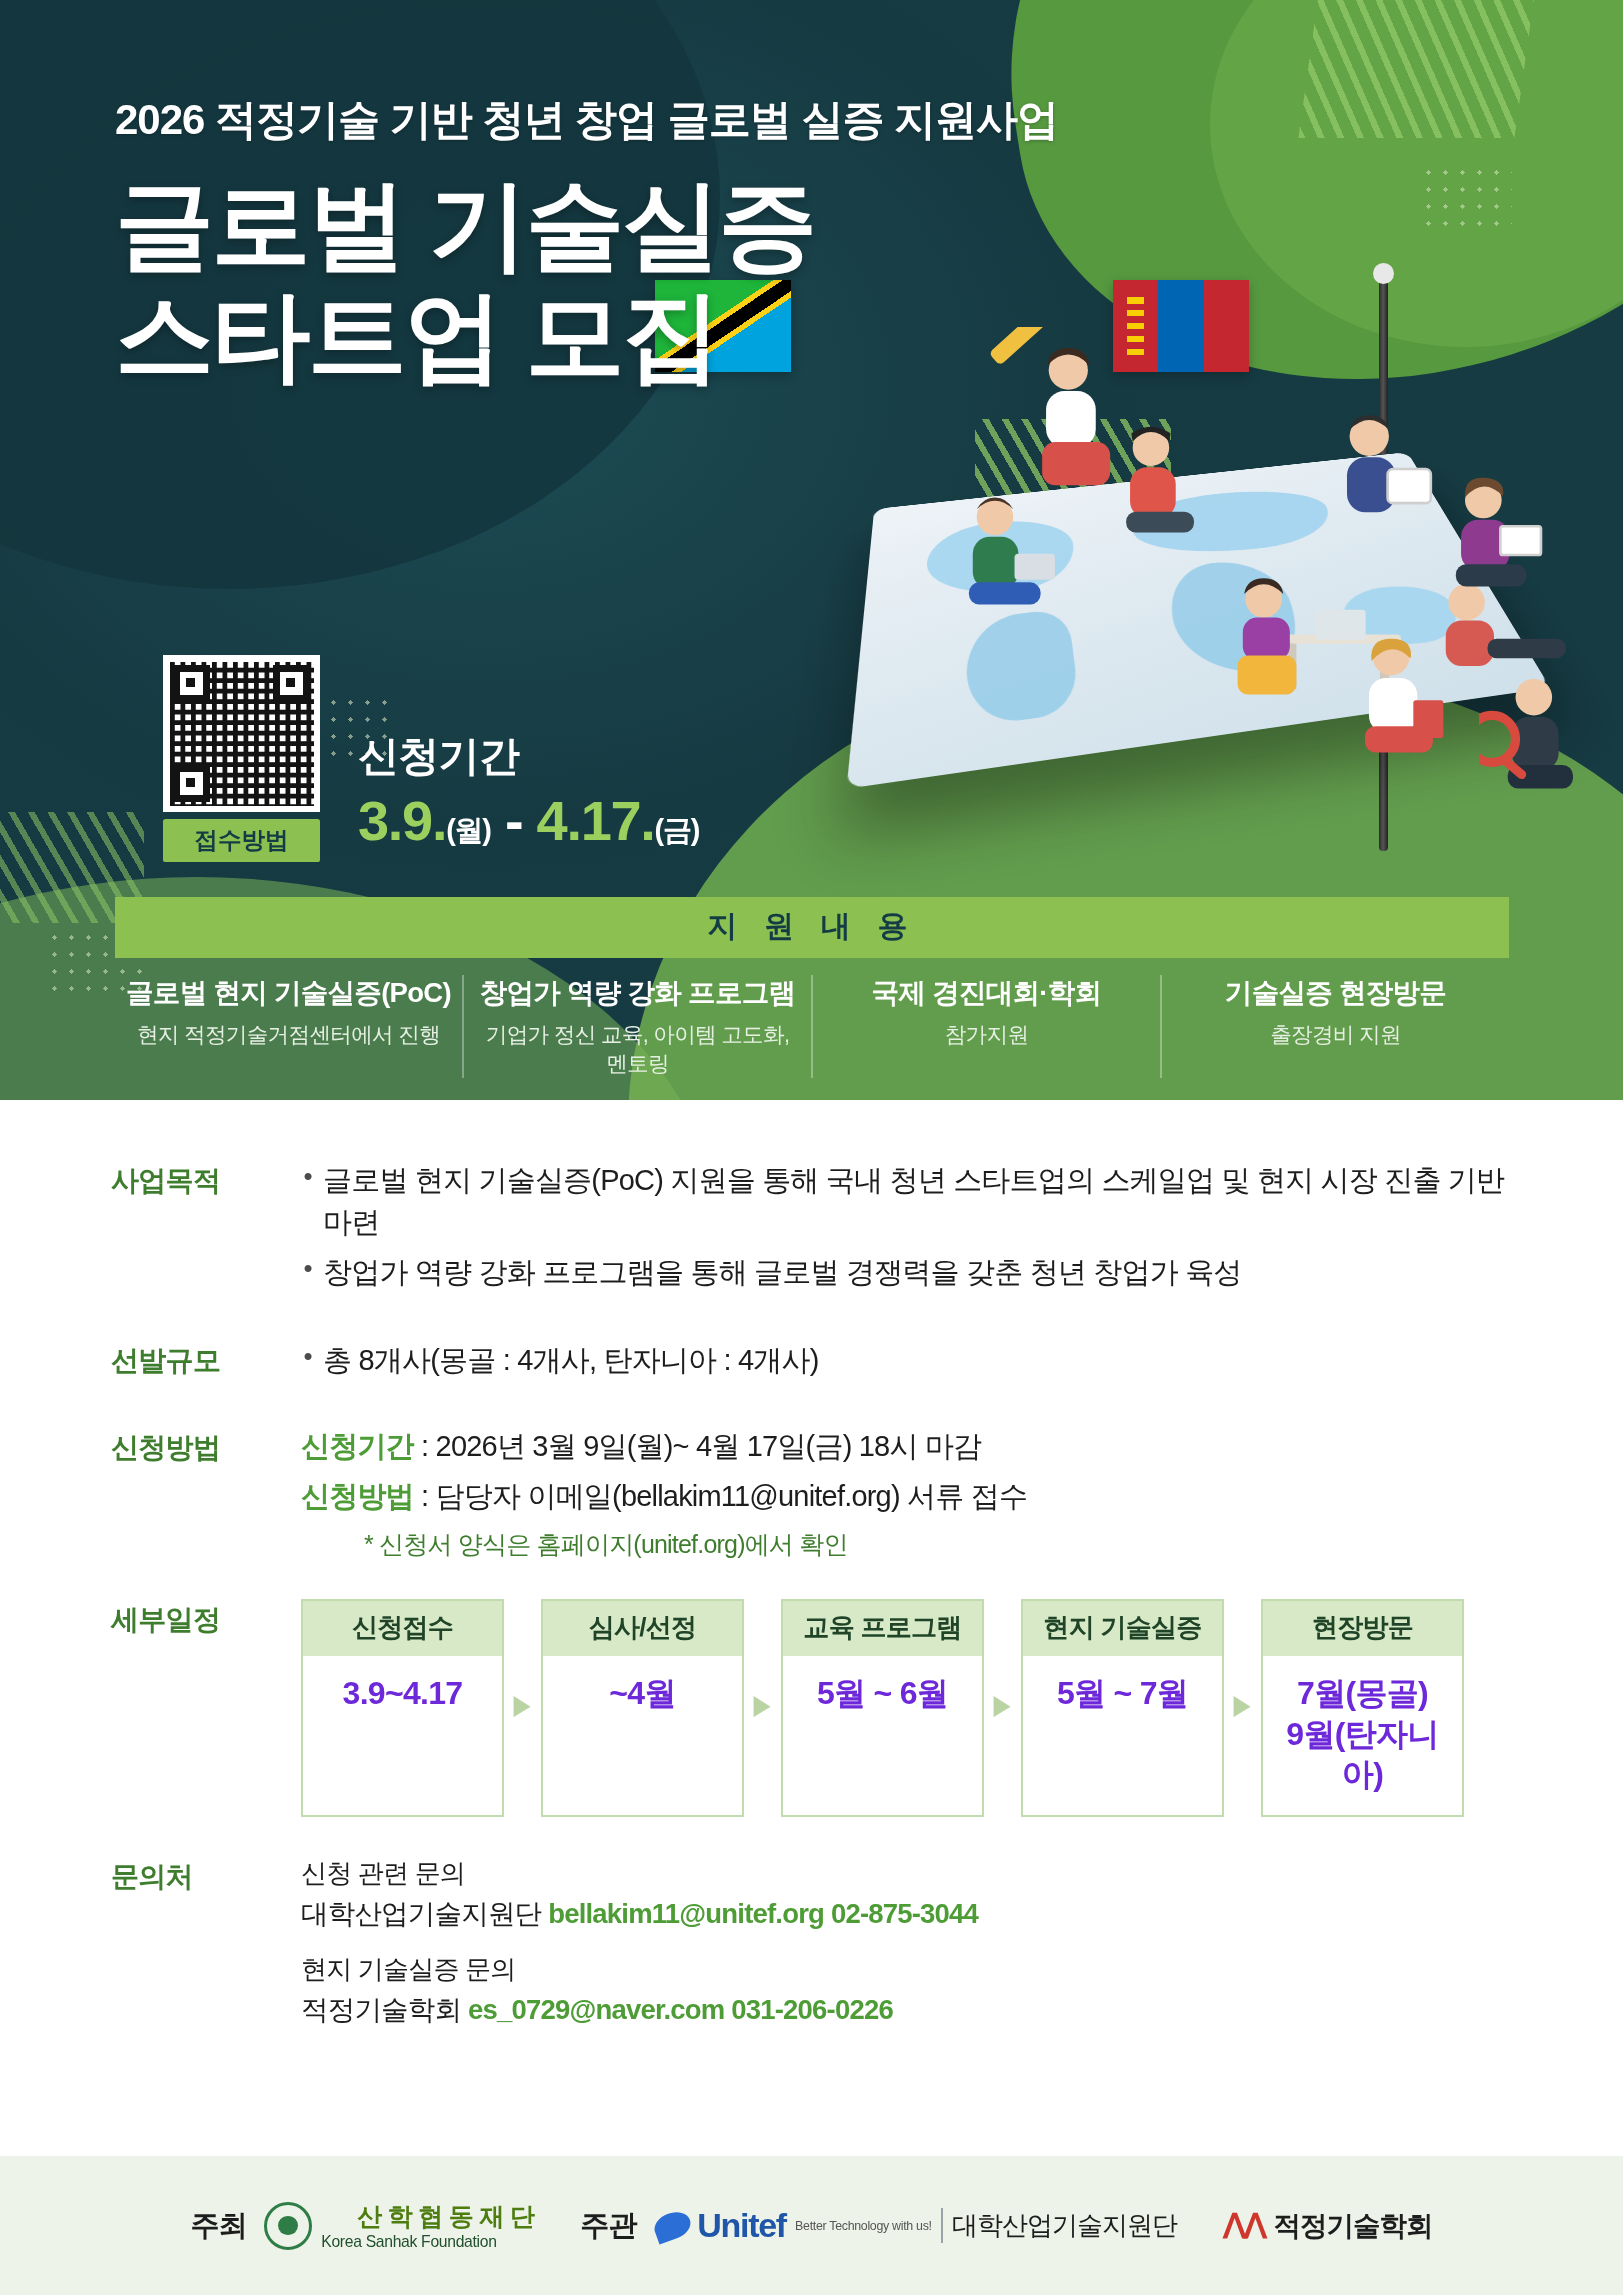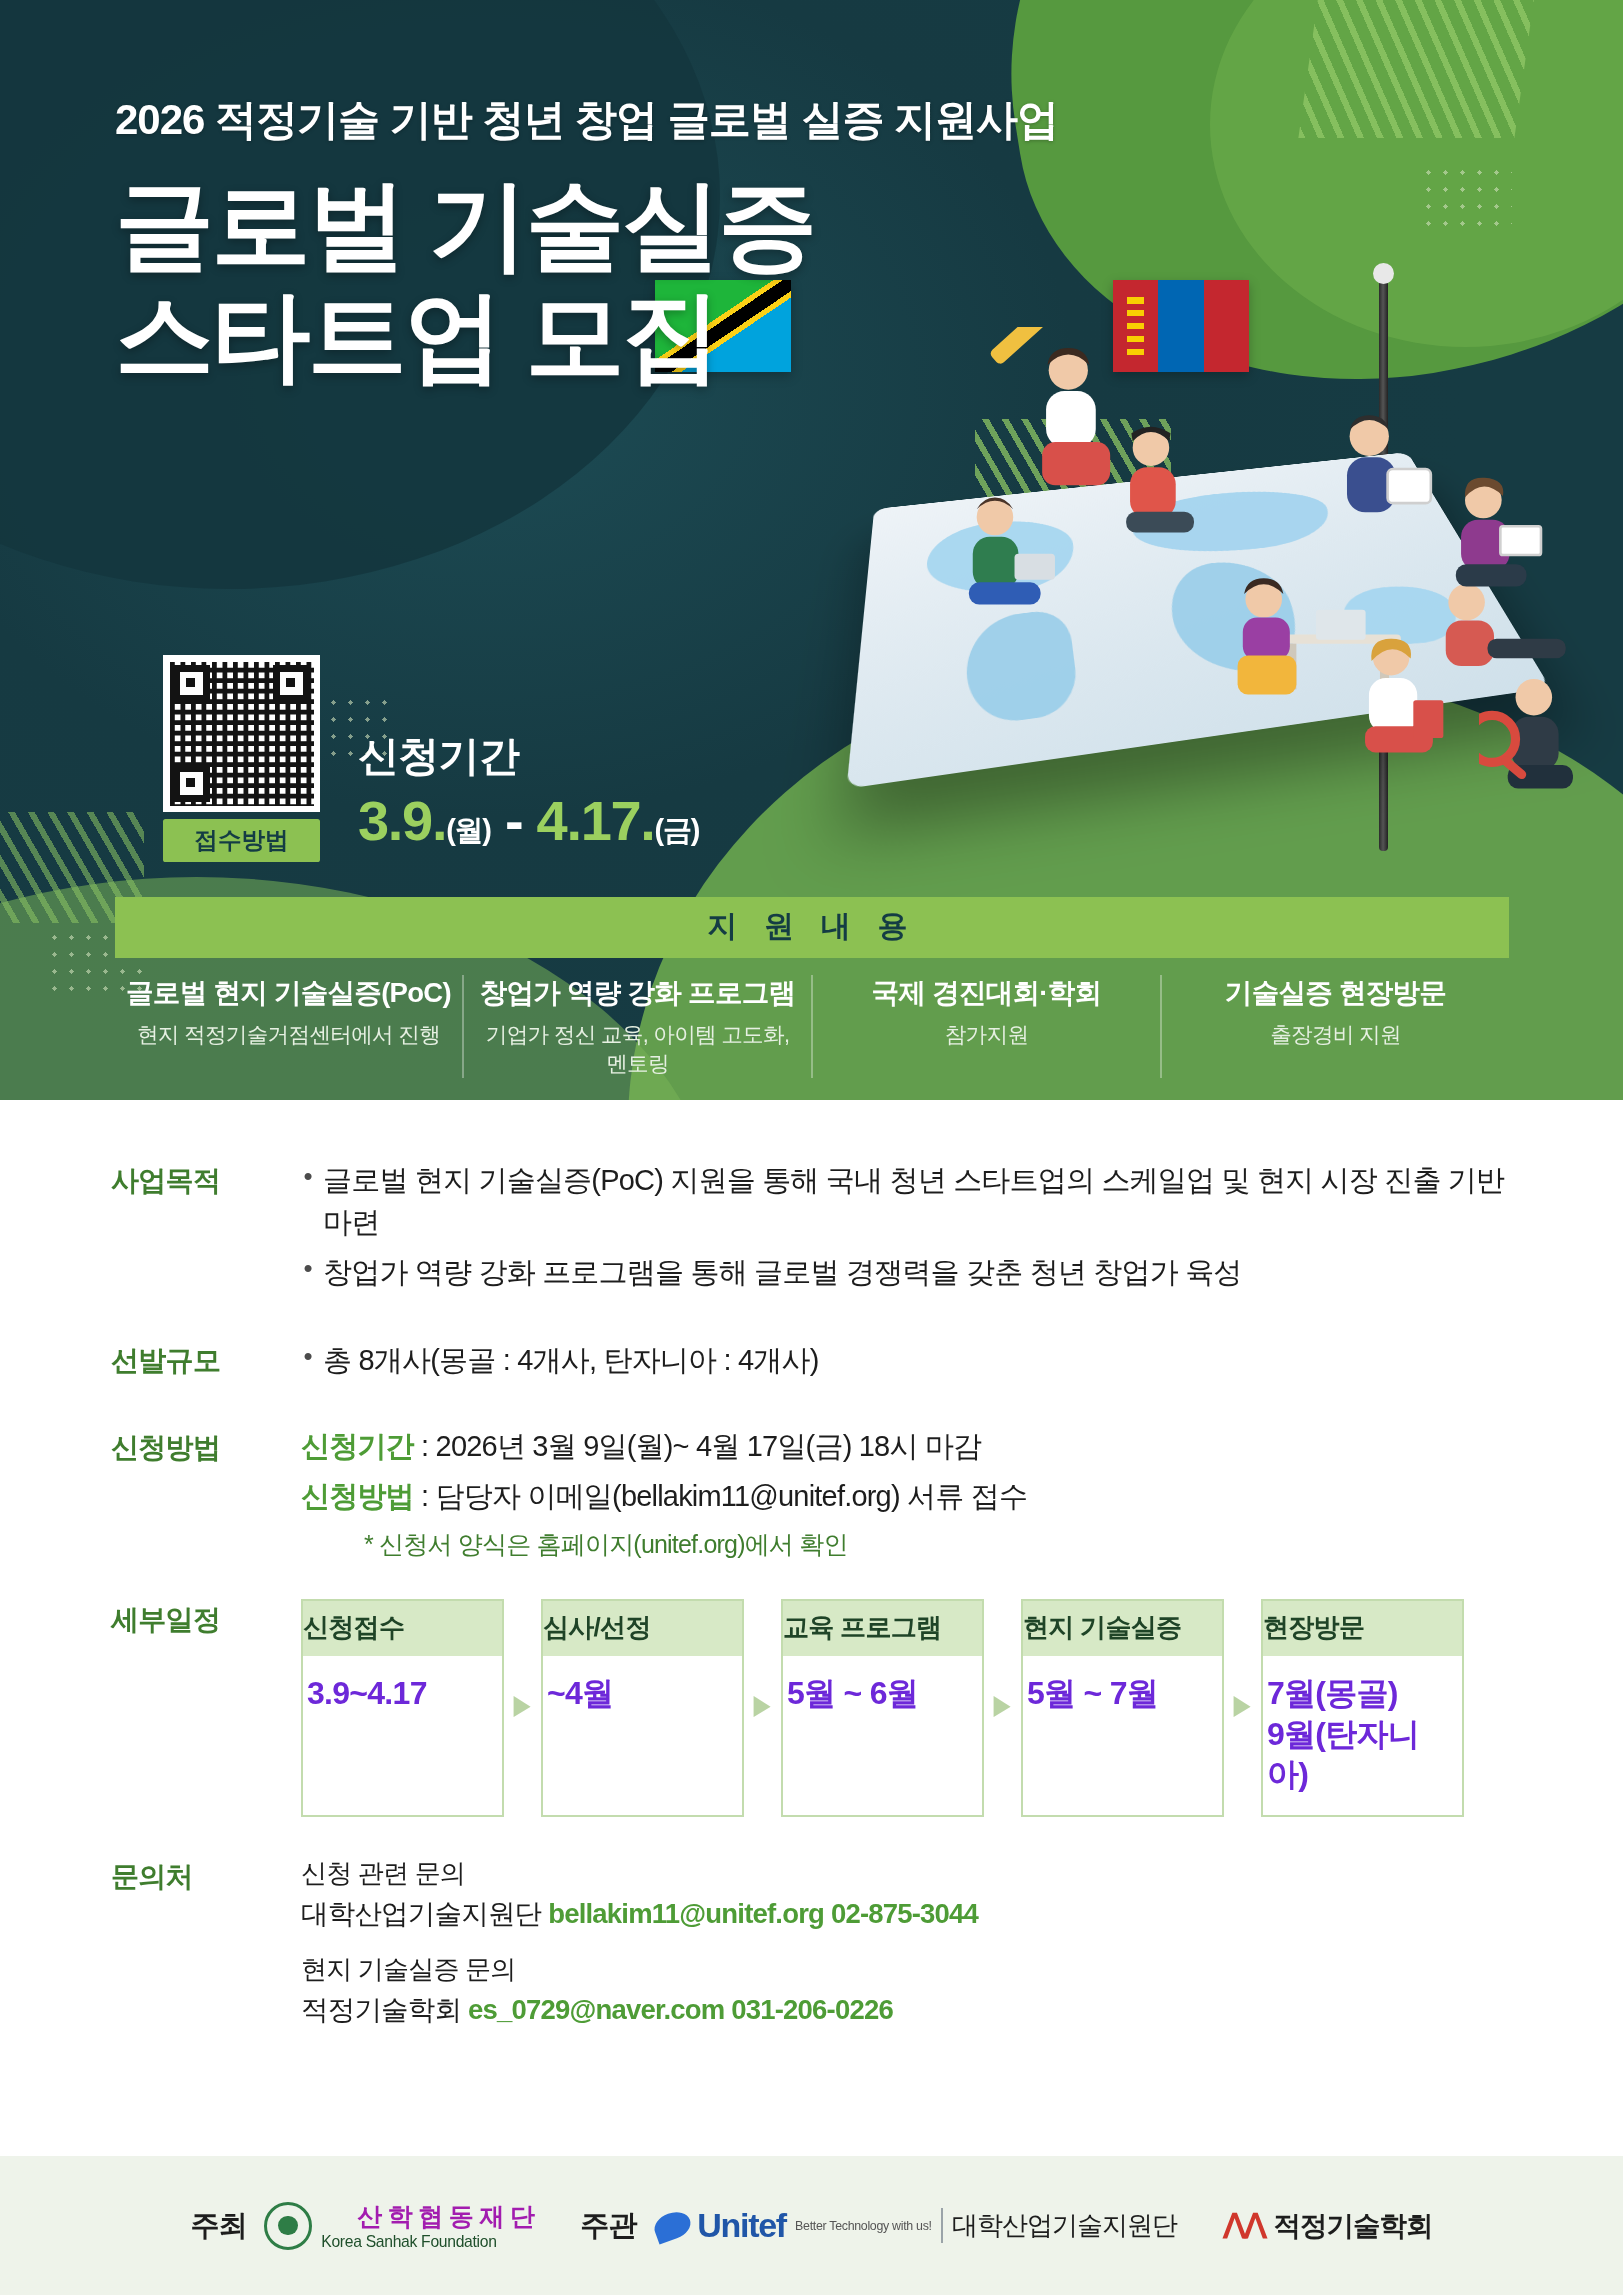--- a/index.html
+++ b/index.html
@@ -303,20 +303,21 @@
   .kv { font-size: 29px; letter-spacing: -0.8px; color:#1d1d1d; margin-bottom: 10.5px; }
   .kv b { color:#4e9c36; font-weight: bold; }
   .kv-note { font-size: 25px; color:#3f7d2e; padding-left: 63px; letter-spacing: -0.8px;}
 
   
   .sched { display: flex; align-items: stretch; gap: 0; }
   .sbox {
     width: 203px;
     border: 2px solid #c3dcae;
     background: #ffffff;
+    text-align: center;
     overflow: hidden;
   }
   .sbox-h {
     background: #d7e9c6;
     color: #1f4427;
     font-size: 26px;
     font-weight: bold;
     padding: 9.2px 0 10.5px;
     letter-spacing: -0.7px;
   }
@@ -359,21 +360,21 @@
   .f-mark {
     width: 48px; height: 48px; border-radius: 50%;
     border: 3.3px solid #2e7d46;
     position: relative;
   }
   .f-mark::after{
     content:""; position:absolute; left:50%; top:50%;
     width: 19.6px; height: 19.6px; margin:-9.8px 0 0 -9.8px;
     border-radius: 50%; background:#2e7d46;
   }
-  .f-name-big { font-size: 25px; font-weight: bold; color:#a21caf; letter-spacing:-0.7px;margin-left:36px;}
+  .f-name-big { font-size: 25px; font-weight: bold; color:#4d7c0f; letter-spacing:-0.7px;margin-left:36px;}
   .f-name-sm { font-size: 15.7px; color:#1f4f2b; letter-spacing:-0.3px;}
   .unitef {
     font-size: 34px; font-weight: bold; color:#2056a8; letter-spacing:-1.3px;
     display:flex; align-items:center; gap:6.5px;
   }
   .unitef-swoosh {
     width: 37px; height: 26px;
     background: #2b6fd6;
     border-radius: 50% 50% 50% 0;
     transform: rotate(-20deg);

